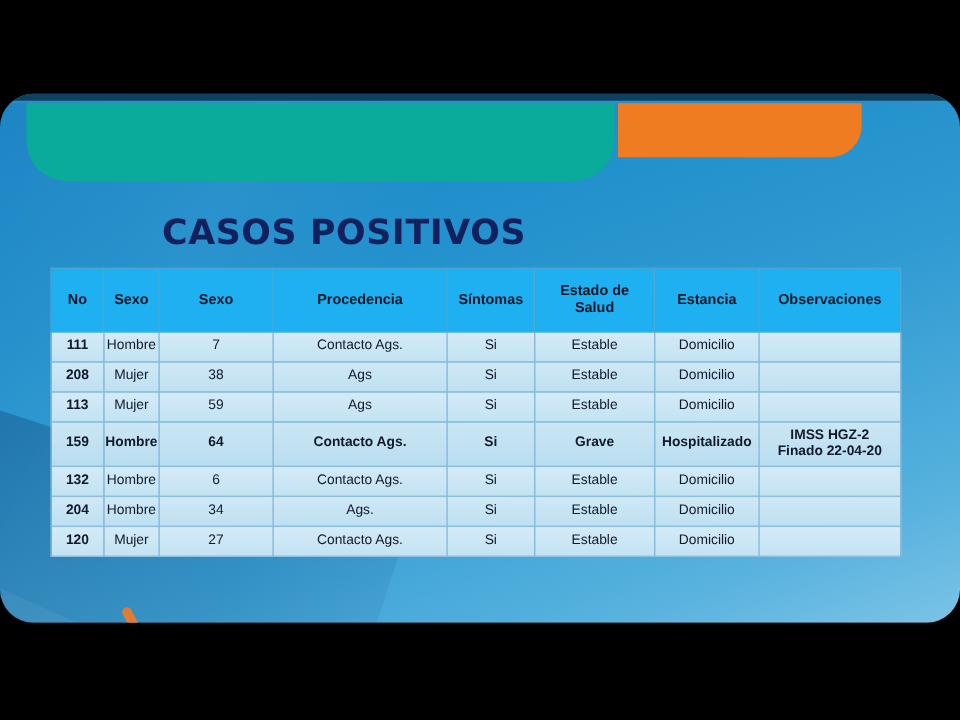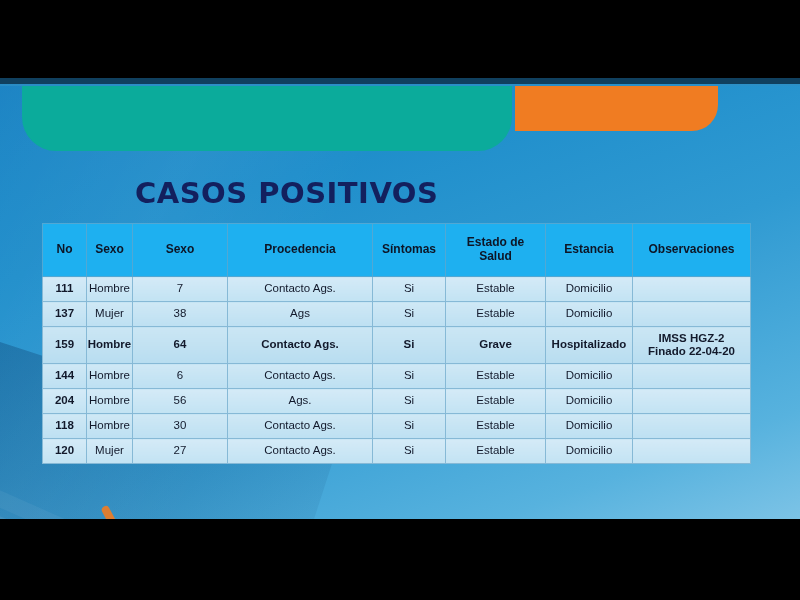--- a/index.html
+++ b/index.html
@@ -7,20 +7,21 @@
 
   #screen{position:relative;width:800px;height:600px;background:#000;}
 
   
   #slide{
     position:absolute;left:0;top:78px;width:800px;height:441px;
     background:
       linear-gradient(118deg, rgba(255,255,255,0.00) 0%, rgba(255,255,255,0.05) 22%, rgba(255,255,255,0.00) 40%),
       linear-gradient(160deg,#1d84c4 0%, #1f8ecb 28%, #2f9ad2 55%, #57b2de 85%, #7cc3e6 100%);
     overflow:hidden;
+    border-radius:28px;
   }
   
   #slide .streak{position:absolute;background:rgba(255,255,255,.07);transform:rotate(24deg);border-radius:40px;pointer-events:none;}
   #slide .s1{left:-60px;bottom:-40px;width:190px;height:26px;}
   #slide .s2{left:-70px;bottom:-8px;width:230px;height:16px;background:rgba(255,255,255,.05);}
   #slide .orangestreak{position:absolute;left:88px;bottom:-18px;width:60px;height:8px;background:#f07c22;transform:rotate(62deg);border-radius:6px;opacity:.9;}
   #slide .darkwash{position:absolute;left:-120px;bottom:-160px;width:420px;height:300px;background:linear-gradient(120deg,rgba(8,50,96,.35),rgba(8,50,96,0));transform:rotate(18deg);}
 
   
   #toprule{position:absolute;left:0;top:0;width:800px;height:6px;background:#10405f;}
@@ -129,67 +130,67 @@
               <td class="num">111</td>
               <td>Hombre</td>
               <td>7</td>
               <td>Contacto Ags.</td>
               <td>Si</td>
               <td>Estable</td>
               <td>Domicilio</td>
               <td class="obs"></td>
             </tr>
             <tr>
-              <td class="num">137</td>
+              <td class="num">208</td>
               <td>Mujer</td>
               <td>38</td>
+              <td>Ags</td>
+              <td>Si</td>
+              <td>Estable</td>
+              <td>Domicilio</td>
+              <td class="obs"></td>
+            </tr>
+            <tr>
+              <td class="num">113</td>
+              <td>Mujer</td>
+              <td>59</td>
               <td>Ags</td>
               <td>Si</td>
               <td>Estable</td>
               <td>Domicilio</td>
               <td class="obs"></td>
             </tr>
             <tr class="bold">
               <td class="num">159</td>
               <td>Hombre</td>
               <td>64</td>
               <td>Contacto Ags.</td>
               <td>Si</td>
               <td>Grave</td>
               <td>Hospitalizado</td>
               <td class="obs">
                 <span class="obs-l1">IMSS HGZ-2</span>
                 <span class="obs-l2">Finado 22-04-20</span>
               </td>
             </tr>
             <tr>
-              <td class="num">144</td>
+              <td class="num">132</td>
               <td>Hombre</td>
               <td>6</td>
               <td>Contacto Ags.</td>
               <td>Si</td>
               <td>Estable</td>
               <td>Domicilio</td>
               <td class="obs"></td>
             </tr>
             <tr>
               <td class="num">204</td>
               <td>Hombre</td>
-              <td>56</td>
+              <td>34</td>
               <td>Ags.</td>
-              <td>Si</td>
-              <td>Estable</td>
-              <td>Domicilio</td>
-              <td class="obs"></td>
-            </tr>
-            <tr>
-              <td class="num">118</td>
-              <td>Hombre</td>
-              <td>30</td>
-              <td>Contacto Ags.</td>
               <td>Si</td>
               <td>Estable</td>
               <td>Domicilio</td>
               <td class="obs"></td>
             </tr>
             <tr>
               <td class="num">120</td>
               <td>Mujer</td>
               <td>27</td>
               <td>Contacto Ags.</td>

